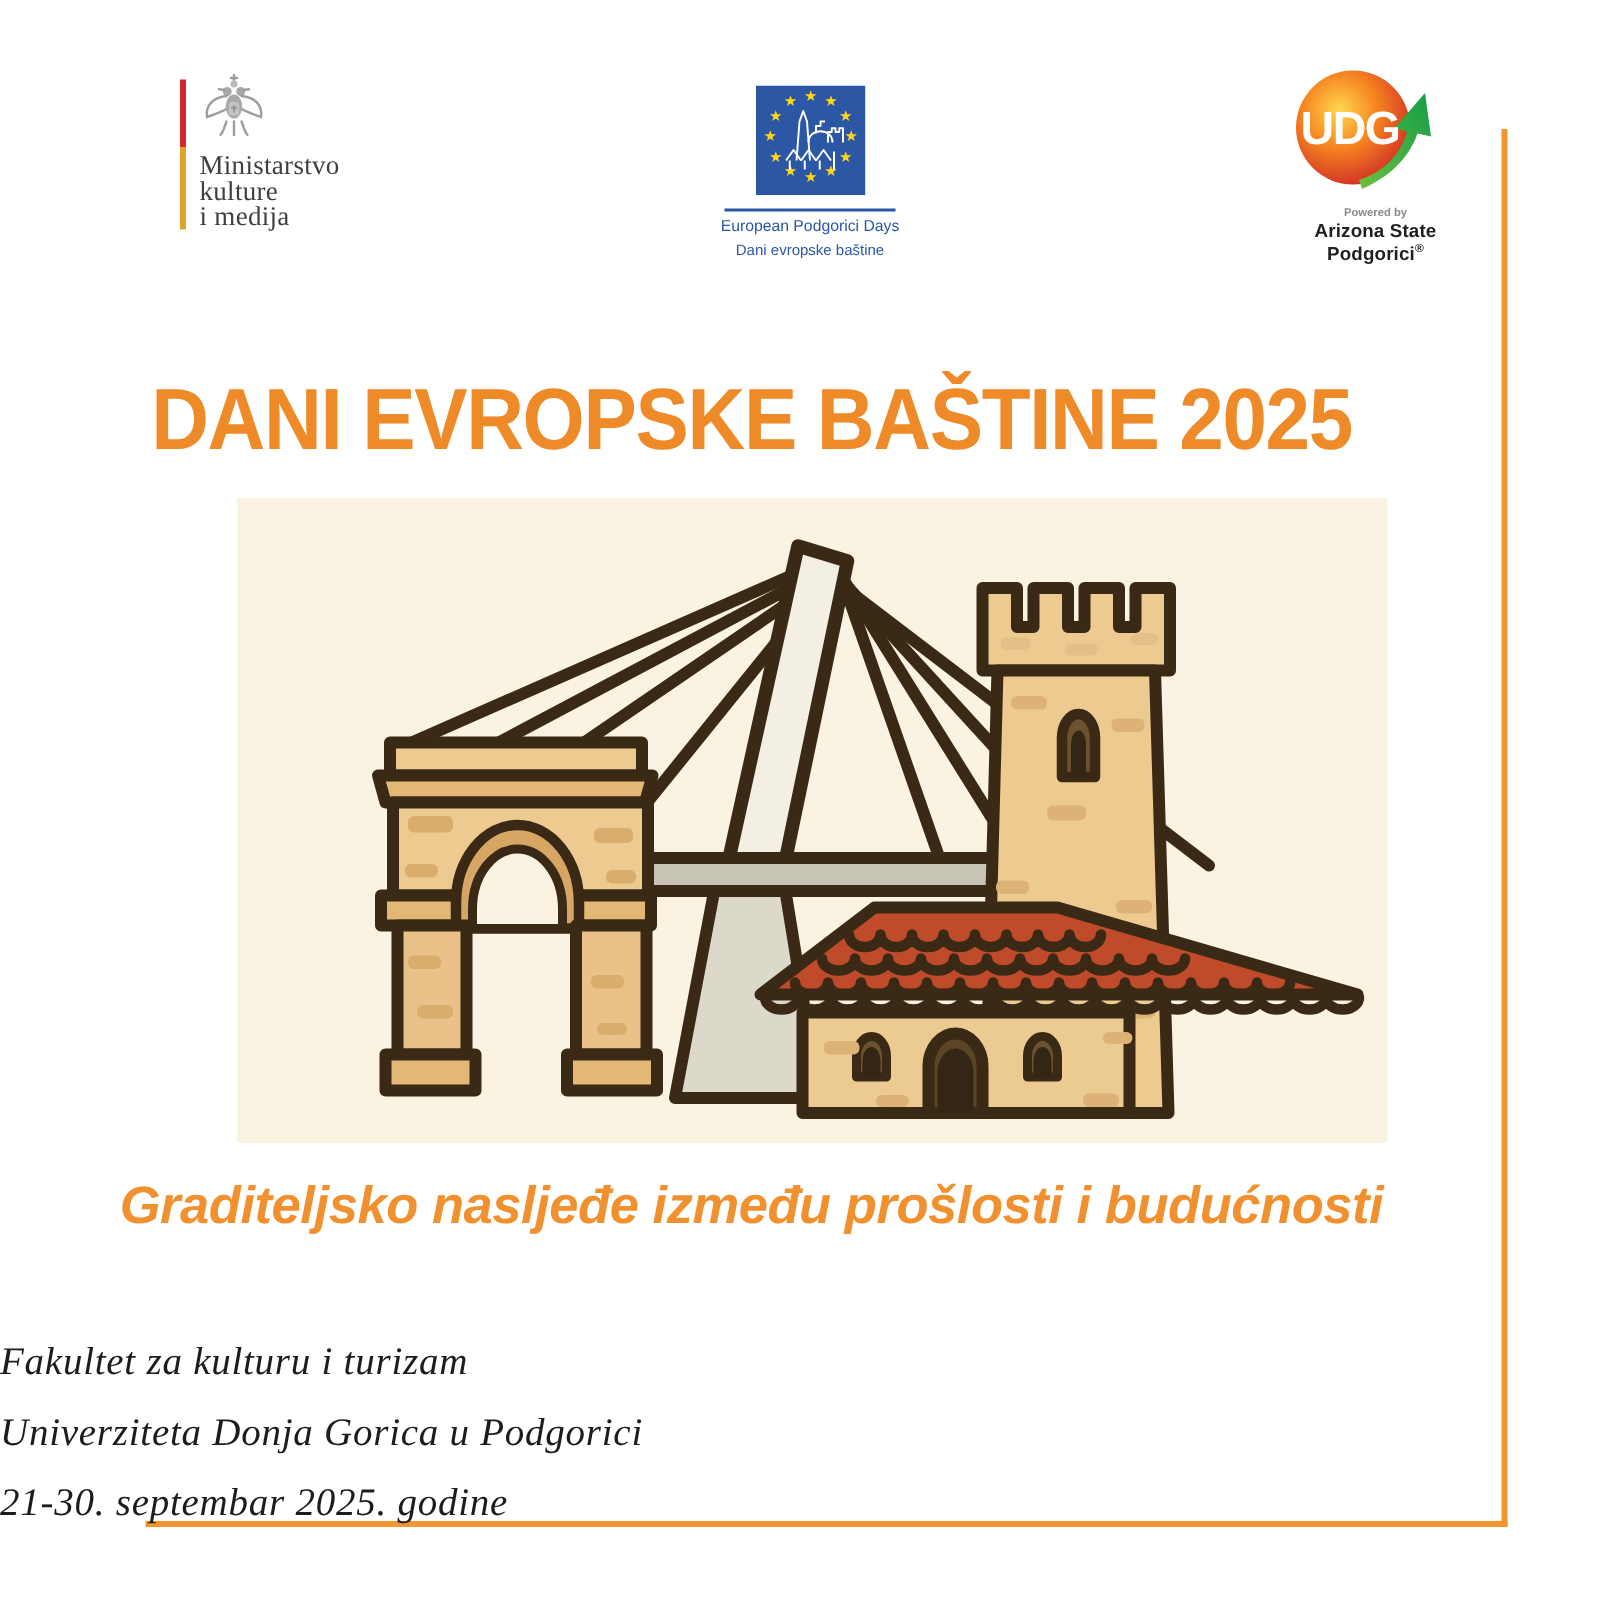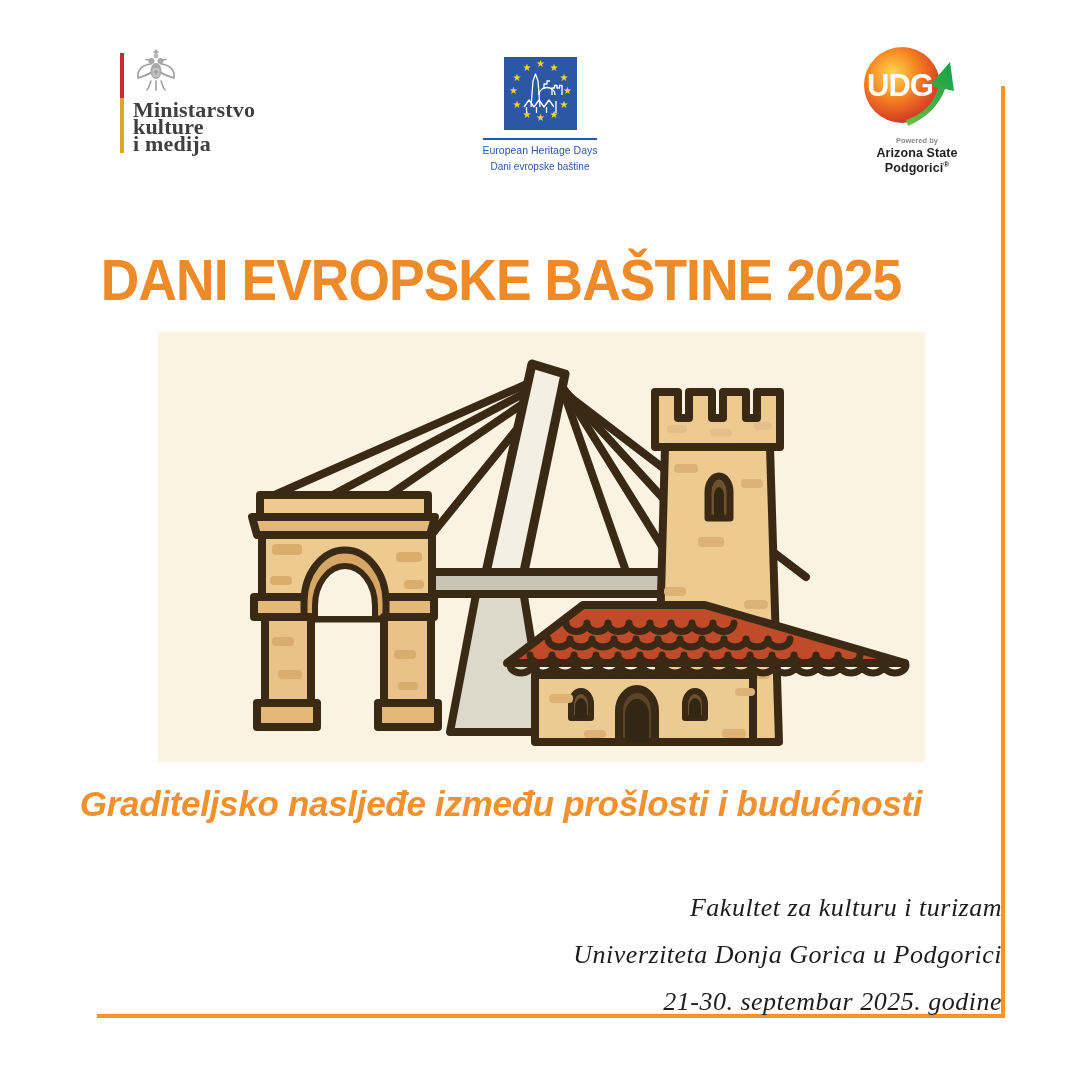--- a/index.html
+++ b/index.html
@@ -9,22 +9,22 @@
   
   .frame-right{position:absolute;left:1001px;top:86px;width:4px;height:932px;}
   .frame-bottom{position:absolute;left:97px;top:1014px;width:908px;height:4px;}
 
   
   .ministry{position:absolute;left:120px;top:48px;display:flex;}
   .ministry-bar{width:4px;height:100px;margin-top:5px;display:flex;flex-direction:column;}
   .ministry-bar .bar-red{flex:0 0 45px;}
   .ministry-bar .bar-gold{flex:1;}
   .ministry-body{margin-left:9px;}
-  .ministry-text{font-family:"Liberation Serif",serif;font-weight:700;color:#3f3f3f;
-                 font-size:22px;line-height:17px;letter-spacing:.2px;margin-top:3px;}
+  .ministry-text{font-family:"Liberation Serif",serif;font-weight:400;color:#3f3f3f;
+                 font-size:18px;line-height:17px;letter-spacing:.2px;margin-top:3px;}
 
   .ehd{position:absolute;left:460px;top:57px;width:160px;text-align:center;}
   .ehd-flag{display:inline-block;}
   .ehd-divider{width:114px;height:2px;background:#2b57a5;margin:4px auto 4px auto;}
   .ehd-line1{font-size:10.5px;color:#2b57a5;line-height:13px;}
   .ehd-line2{font-size:10px;color:#2b57a5;line-height:13px;margin-top:3px;}
 
   .udg{position:absolute;left:845px;top:44px;width:130px;text-align:center;}
   .udg-powered{font-size:7.5px;color:#8a8a8a;font-weight:700;margin:2px 0 1px 14px;}
   .udg-univ{font-size:12.5px;color:#1f1f1f;font-weight:700;margin-left:14px;letter-spacing:.1px;}
@@ -37,21 +37,21 @@
 
   
   .illustration{position:absolute;left:158px;top:332px;width:767px;height:430px;
                 background:#faf3e2;border-radius:2px;}
 
   
   .subtitle{position:absolute;left:0;right:78px;top:784px;text-align:center;color:#f0902e;
             font-size:35px;font-style:italic;font-weight:700;letter-spacing:-.3px;white-space:nowrap;}
 
   
-  .details{position:absolute;left:0;right:78px;top:884px;text-align:right;color:#1c1c1c;
+  .details{position:absolute;left:0;right:78px;top:884px;text-align:left;color:#1c1c1c;
            font-family:cursive;font-style:italic;font-size:26px;line-height:47px;letter-spacing:.5px;}
 </style>
 </head>
 <body>
 
 <div class="canvas">
 
   <div class="frame-right" style="background:#f2952f;"></div>
   <div class="frame-bottom" style="background:#f2952f;"></div>
 
@@ -104,21 +104,21 @@
       <g fill="none" stroke="#ffffff" stroke-width="1.3" stroke-linejoin="round">
         <path d="M27 50 L29 24 L31.5 17 L34 24 L36 50"></path>
         <path d="M35 38 C35 28 51 28 51 38"></path>
         <path d="M40 32 L40 27 L43 27 L43 24 L46 24"></path>
         <path d="M48 38 L48 31 L50.5 31 L50.5 28.5 L53 28.5 L53 31 L55.5 31 L55.5 28.5 L58 28.5 L58 38"></path>
         <path d="M20 50 L25 43 L30 50 M30 50 L35 43 L40 50 M40 50 L45 43 L50 50"></path>
         <path d="M22.5 50 L22.5 56 M32.5 50 L32.5 56 M42.5 50 L42.5 56 M52 44 L52 56"></path>
       </g>
     </svg>
     <div class="ehd-divider"></div>
-    <div class="ehd-line1">European Heritage Days</div>
+    <div class="ehd-line1">European Podgorici Days</div>
     <div class="ehd-line2">Dani evropske baštine</div>
   </div>
 
   <div class="udg">
     <svg width="120" height="86" viewBox="0 0 120 86">
       <defs>
         <radialGradient id="udgBall" cx="38%" cy="35%" r="75%">
           <stop offset="0%" stop-color="#ffd84d"></stop>
           <stop offset="45%" stop-color="#f58220"></stop>
           <stop offset="100%" stop-color="#c92127"></stop>

